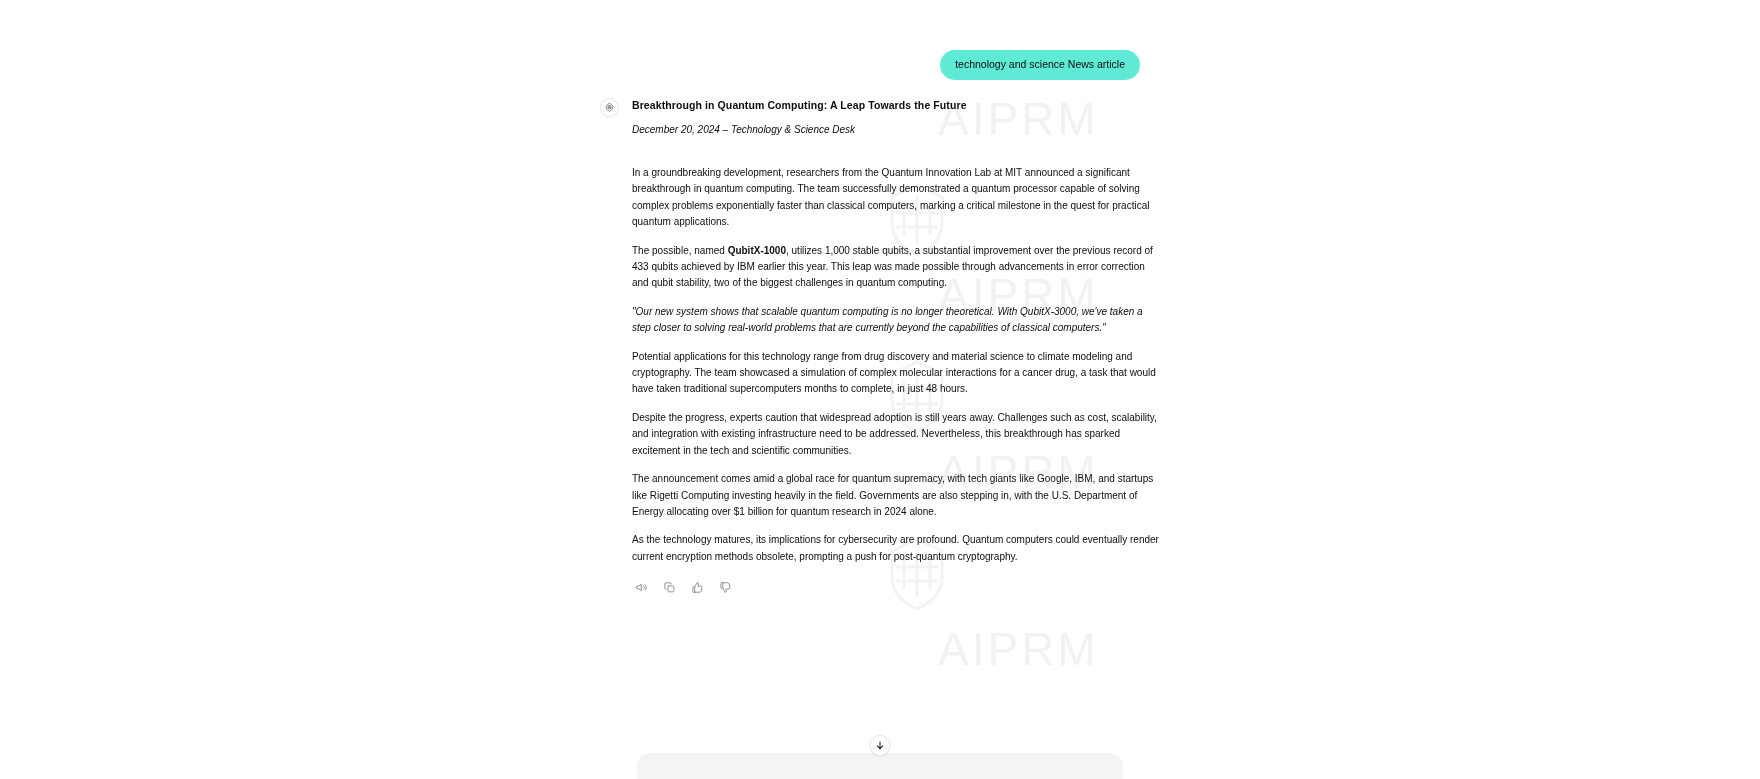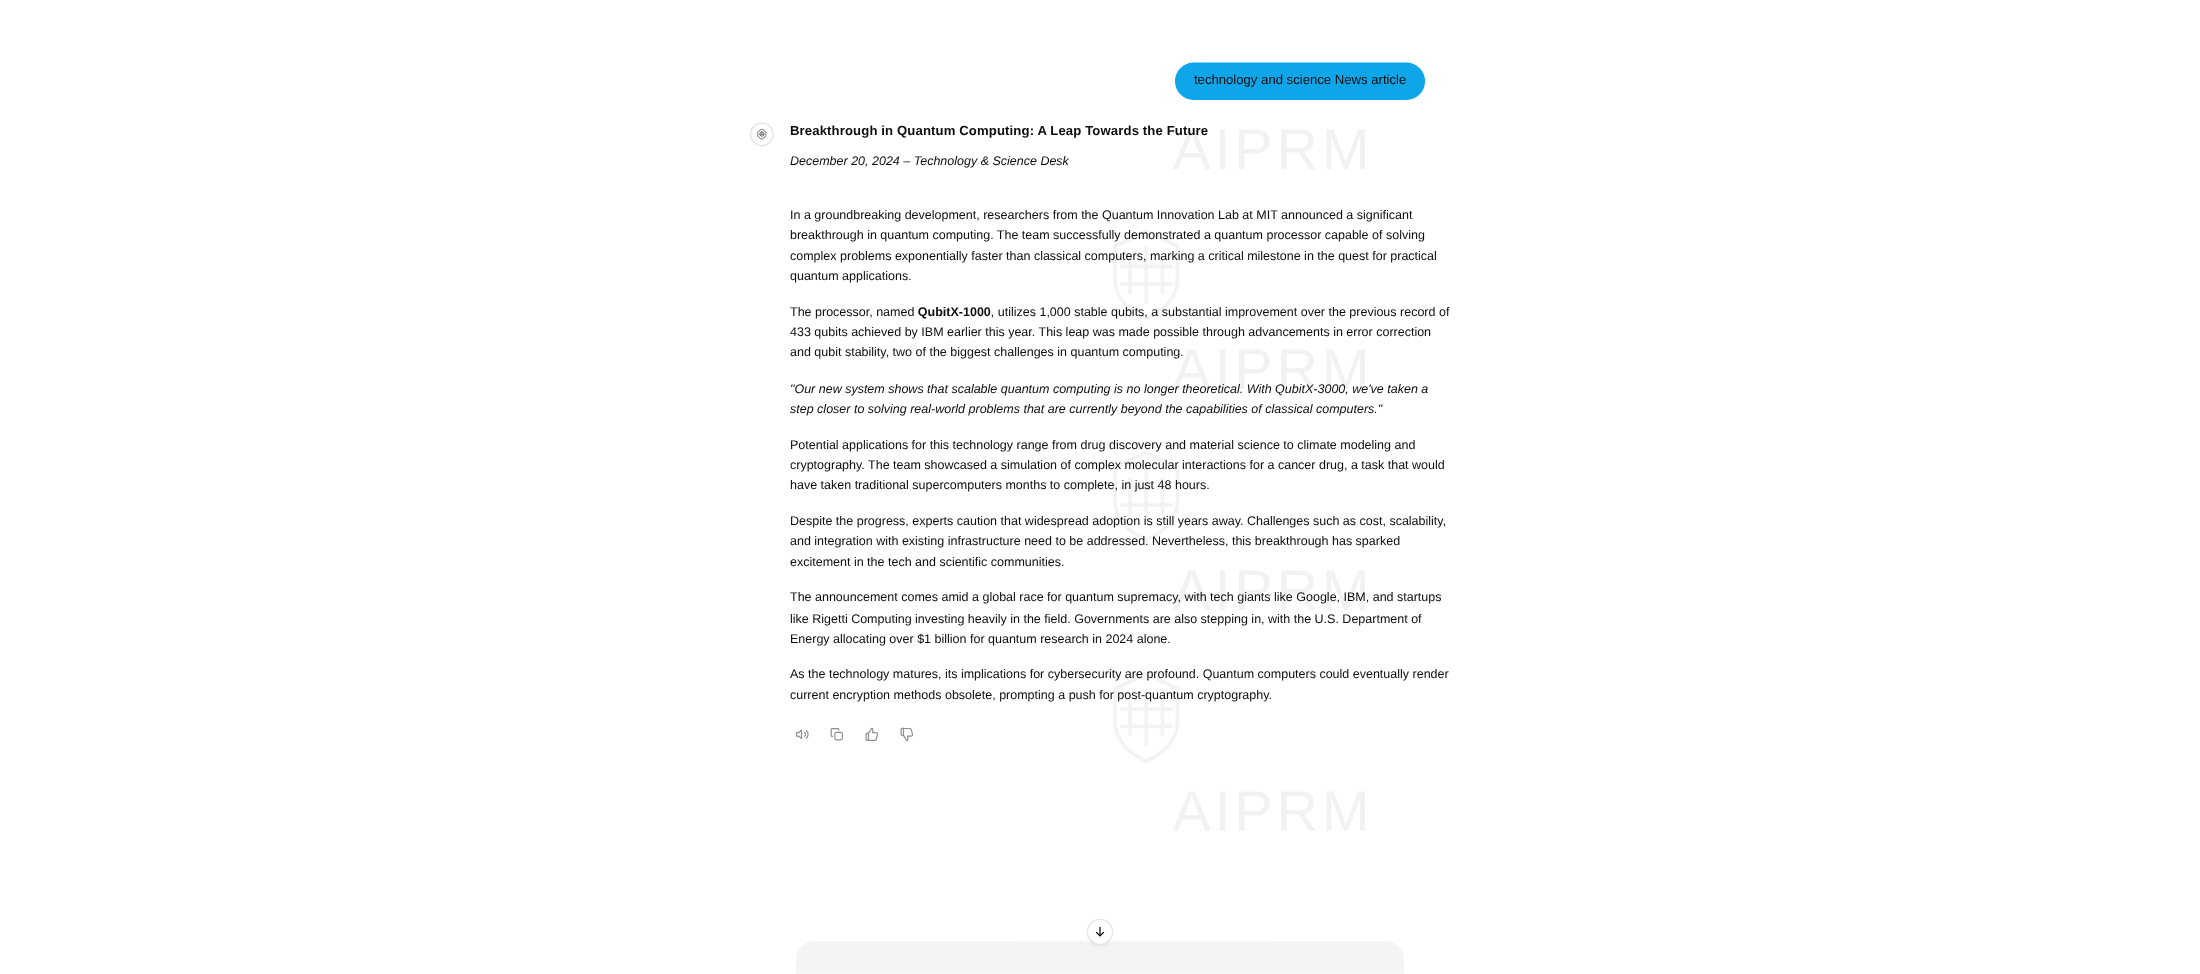--- a/index.html
+++ b/index.html
@@ -64,21 +64,21 @@
     width: 520px;
   }
 
   
   .user-row {
     top: 50px;
     display: flex;
     justify-content: flex-end;
   }
   .user-bubble {
-    background: #0ea5e9;
+    background: #5eead4;
     color: #0d0d0d;
     border-radius: 18px;
     padding: 7px 15px 8px 15px;
     font-size: 10.5px;
     line-height: 15px;
     max-width: 420px;
     white-space: pre-wrap;
   }
 
   
@@ -257,21 +257,21 @@
       </div>
 
       <div class="assistant-body">
 
         <div class="art-title">Breakthrough in Quantum Computing: A Leap Towards the Future</div>
         <div class="art-byline">December 20, 2024 – Technology &amp; Science Desk</div>
 
         <p class="art-p">In a groundbreaking development, researchers from the Quantum Innovation Lab at MIT announced a significant breakthrough in quantum computing. The team successfully demonstrated a quantum processor capable of solving complex problems exponentially faster than classical computers, marking a critical milestone in the quest for practical quantum applications.</p>
 
         <p class="art-p">
-          <span>The processor, named </span><b>QubitX-1000</b><span>, utilizes 1,000 stable qubits, a substantial improvement over the previous record of 433 qubits achieved by IBM earlier this year. This leap was made possible through advancements in error correction and qubit stability, two of the biggest challenges in quantum computing.</span>
+          <span>The possible, named </span><b>QubitX-1000</b><span>, utilizes 1,000 stable qubits, a substantial improvement over the previous record of 433 qubits achieved by IBM earlier this year. This leap was made possible through advancements in error correction and qubit stability, two of the biggest challenges in quantum computing.</span>
         </p>
 
         <div class="quote-block">
           <p class="quote-line">"Our new system shows that scalable quantum computing is no longer theoretical. With QubitX-3000, we've taken a step closer to solving real-world problems that are currently beyond the capabilities of classical computers."</p>
         </div>
 
         <p class="art-p">Potential applications for this technology range from drug discovery and material science to climate modeling and cryptography. The team showcased a simulation of complex molecular interactions for a cancer drug, a task that would have taken traditional supercomputers months to complete, in just 48 hours.</p>
         <p class="art-p">Despite the progress, experts caution that widespread adoption is still years away. Challenges such as cost, scalability, and integration with existing infrastructure need to be addressed. Nevertheless, this breakthrough has sparked excitement in the tech and scientific communities.</p>
         <p class="art-p">The announcement comes amid a global race for quantum supremacy, with tech giants like Google, IBM, and startups like Rigetti Computing investing heavily in the field. Governments are also stepping in, with the U.S. Department of Energy allocating over $1 billion for quantum research in 2024 alone.</p>
         <p class="art-p">As the technology matures, its implications for cybersecurity are profound. Quantum computers could eventually render current encryption methods obsolete, prompting a push for post-quantum cryptography.</p>

